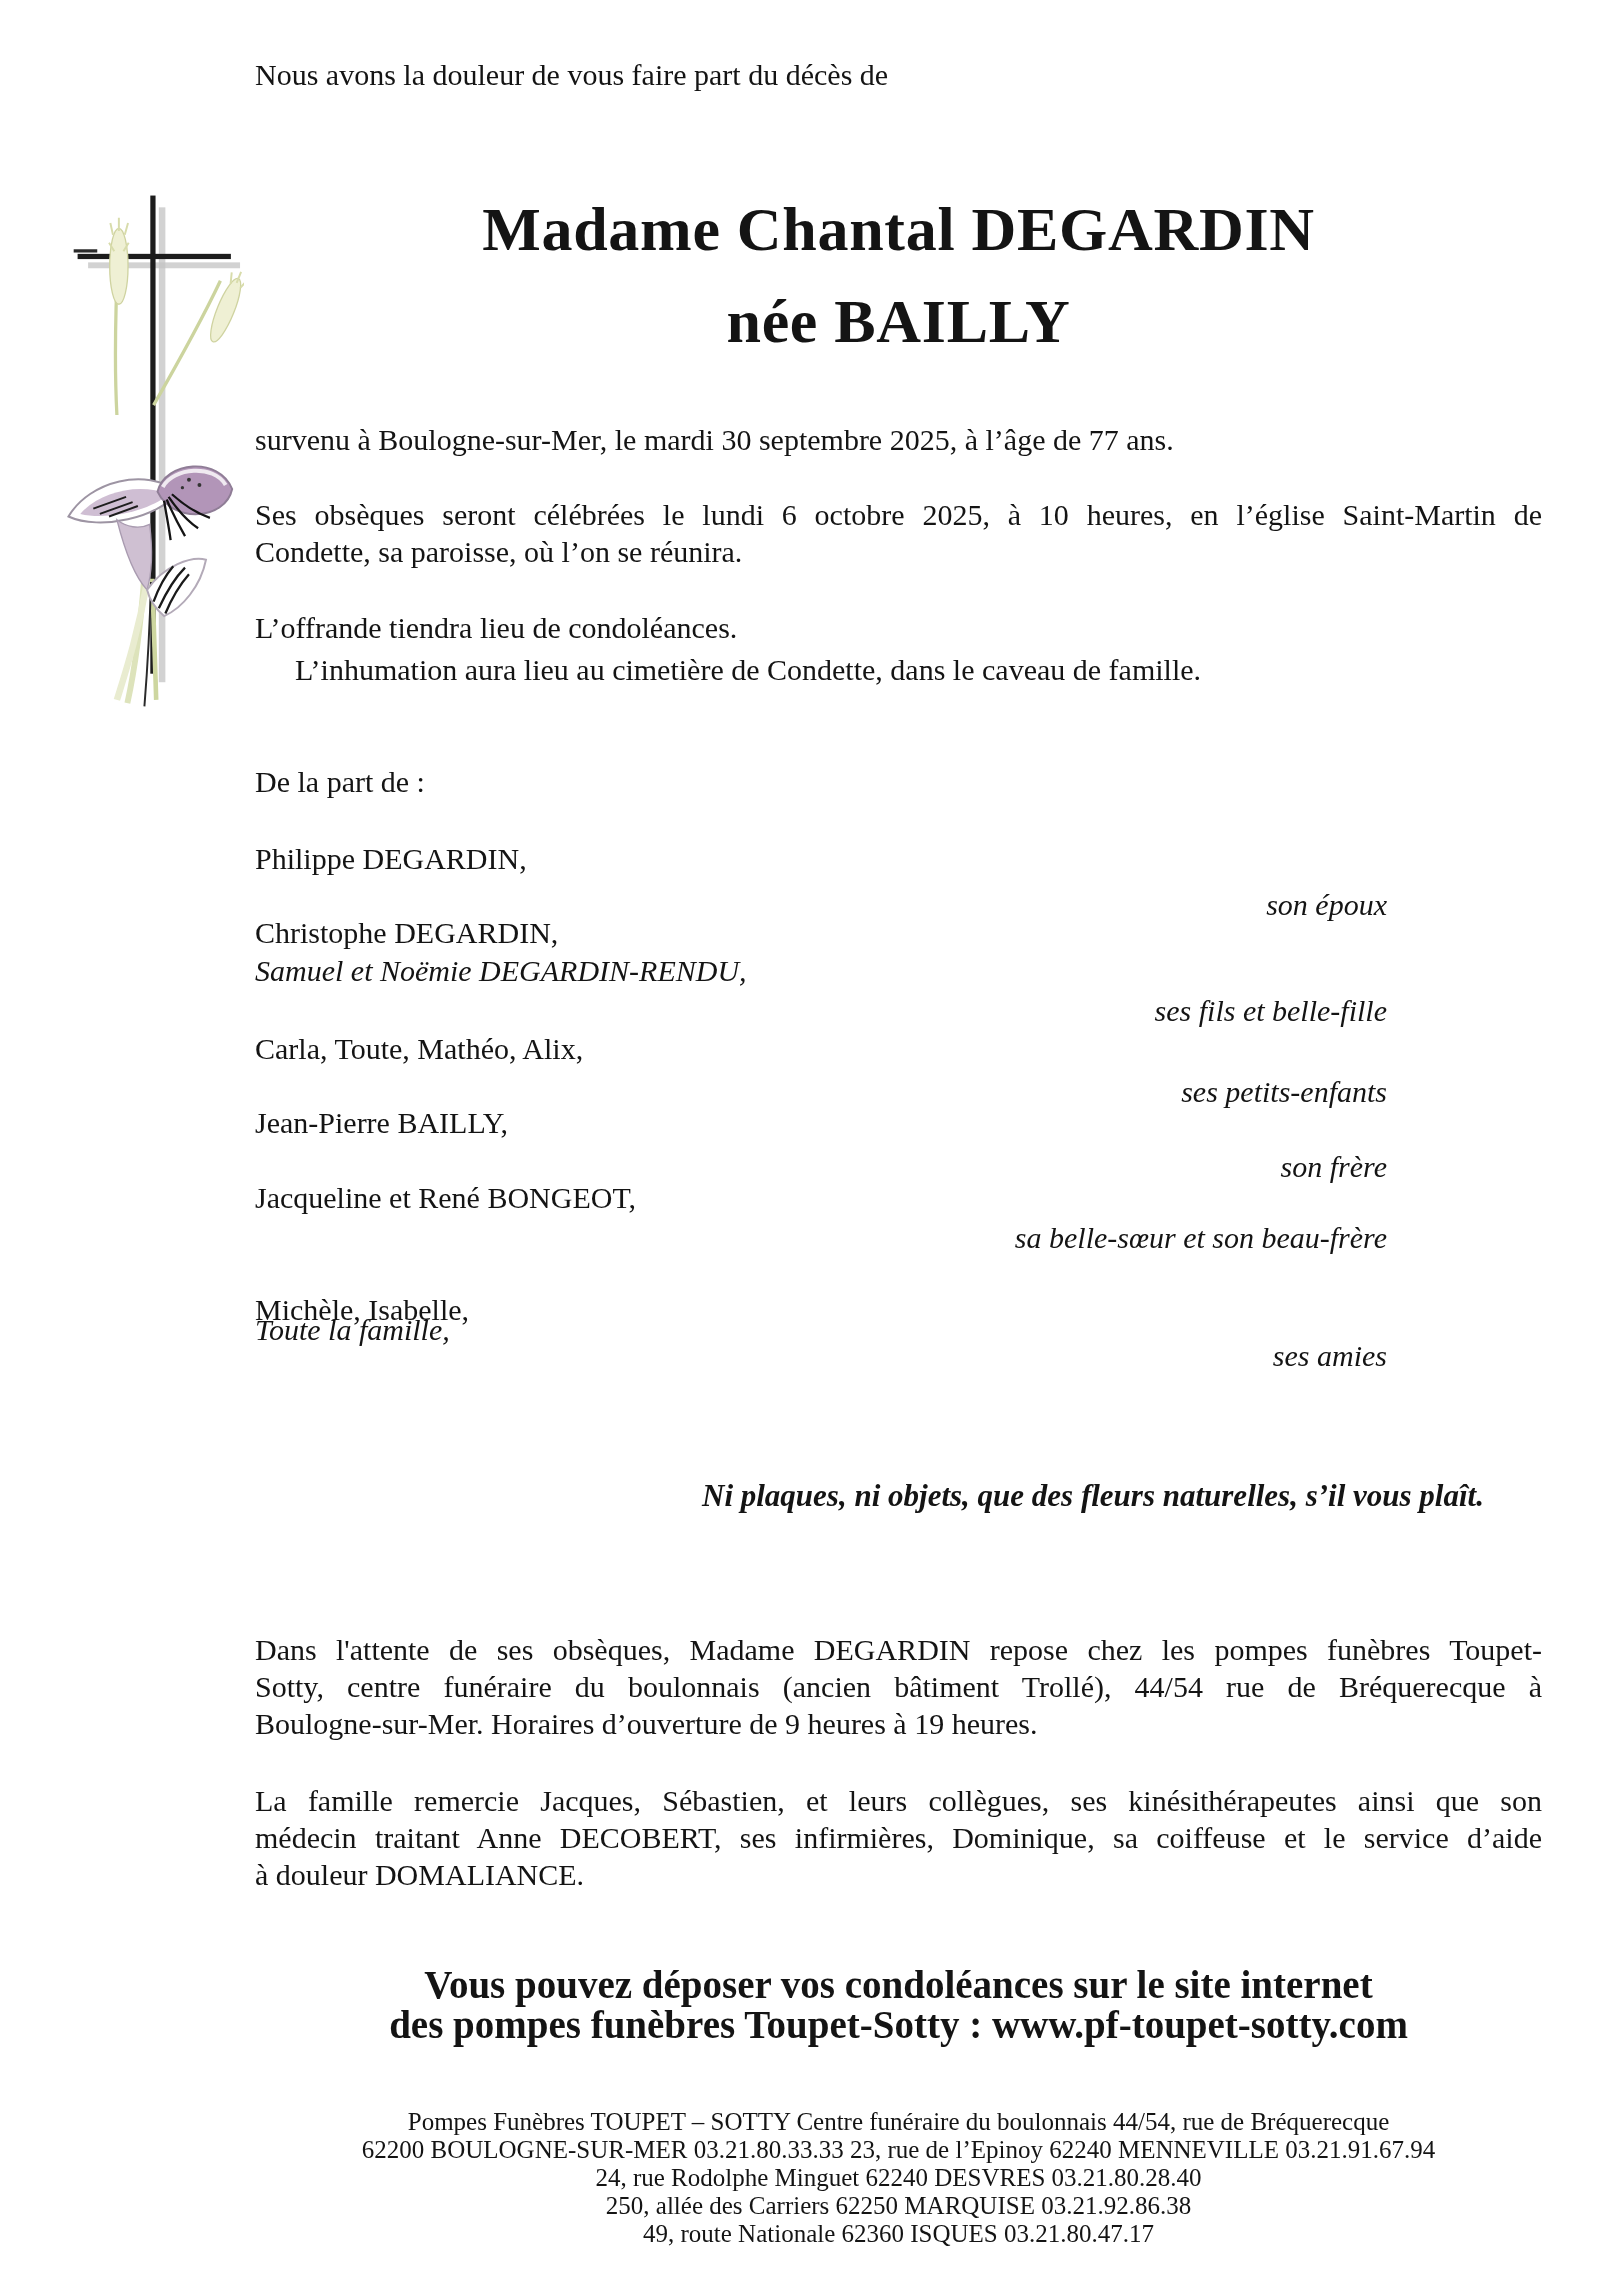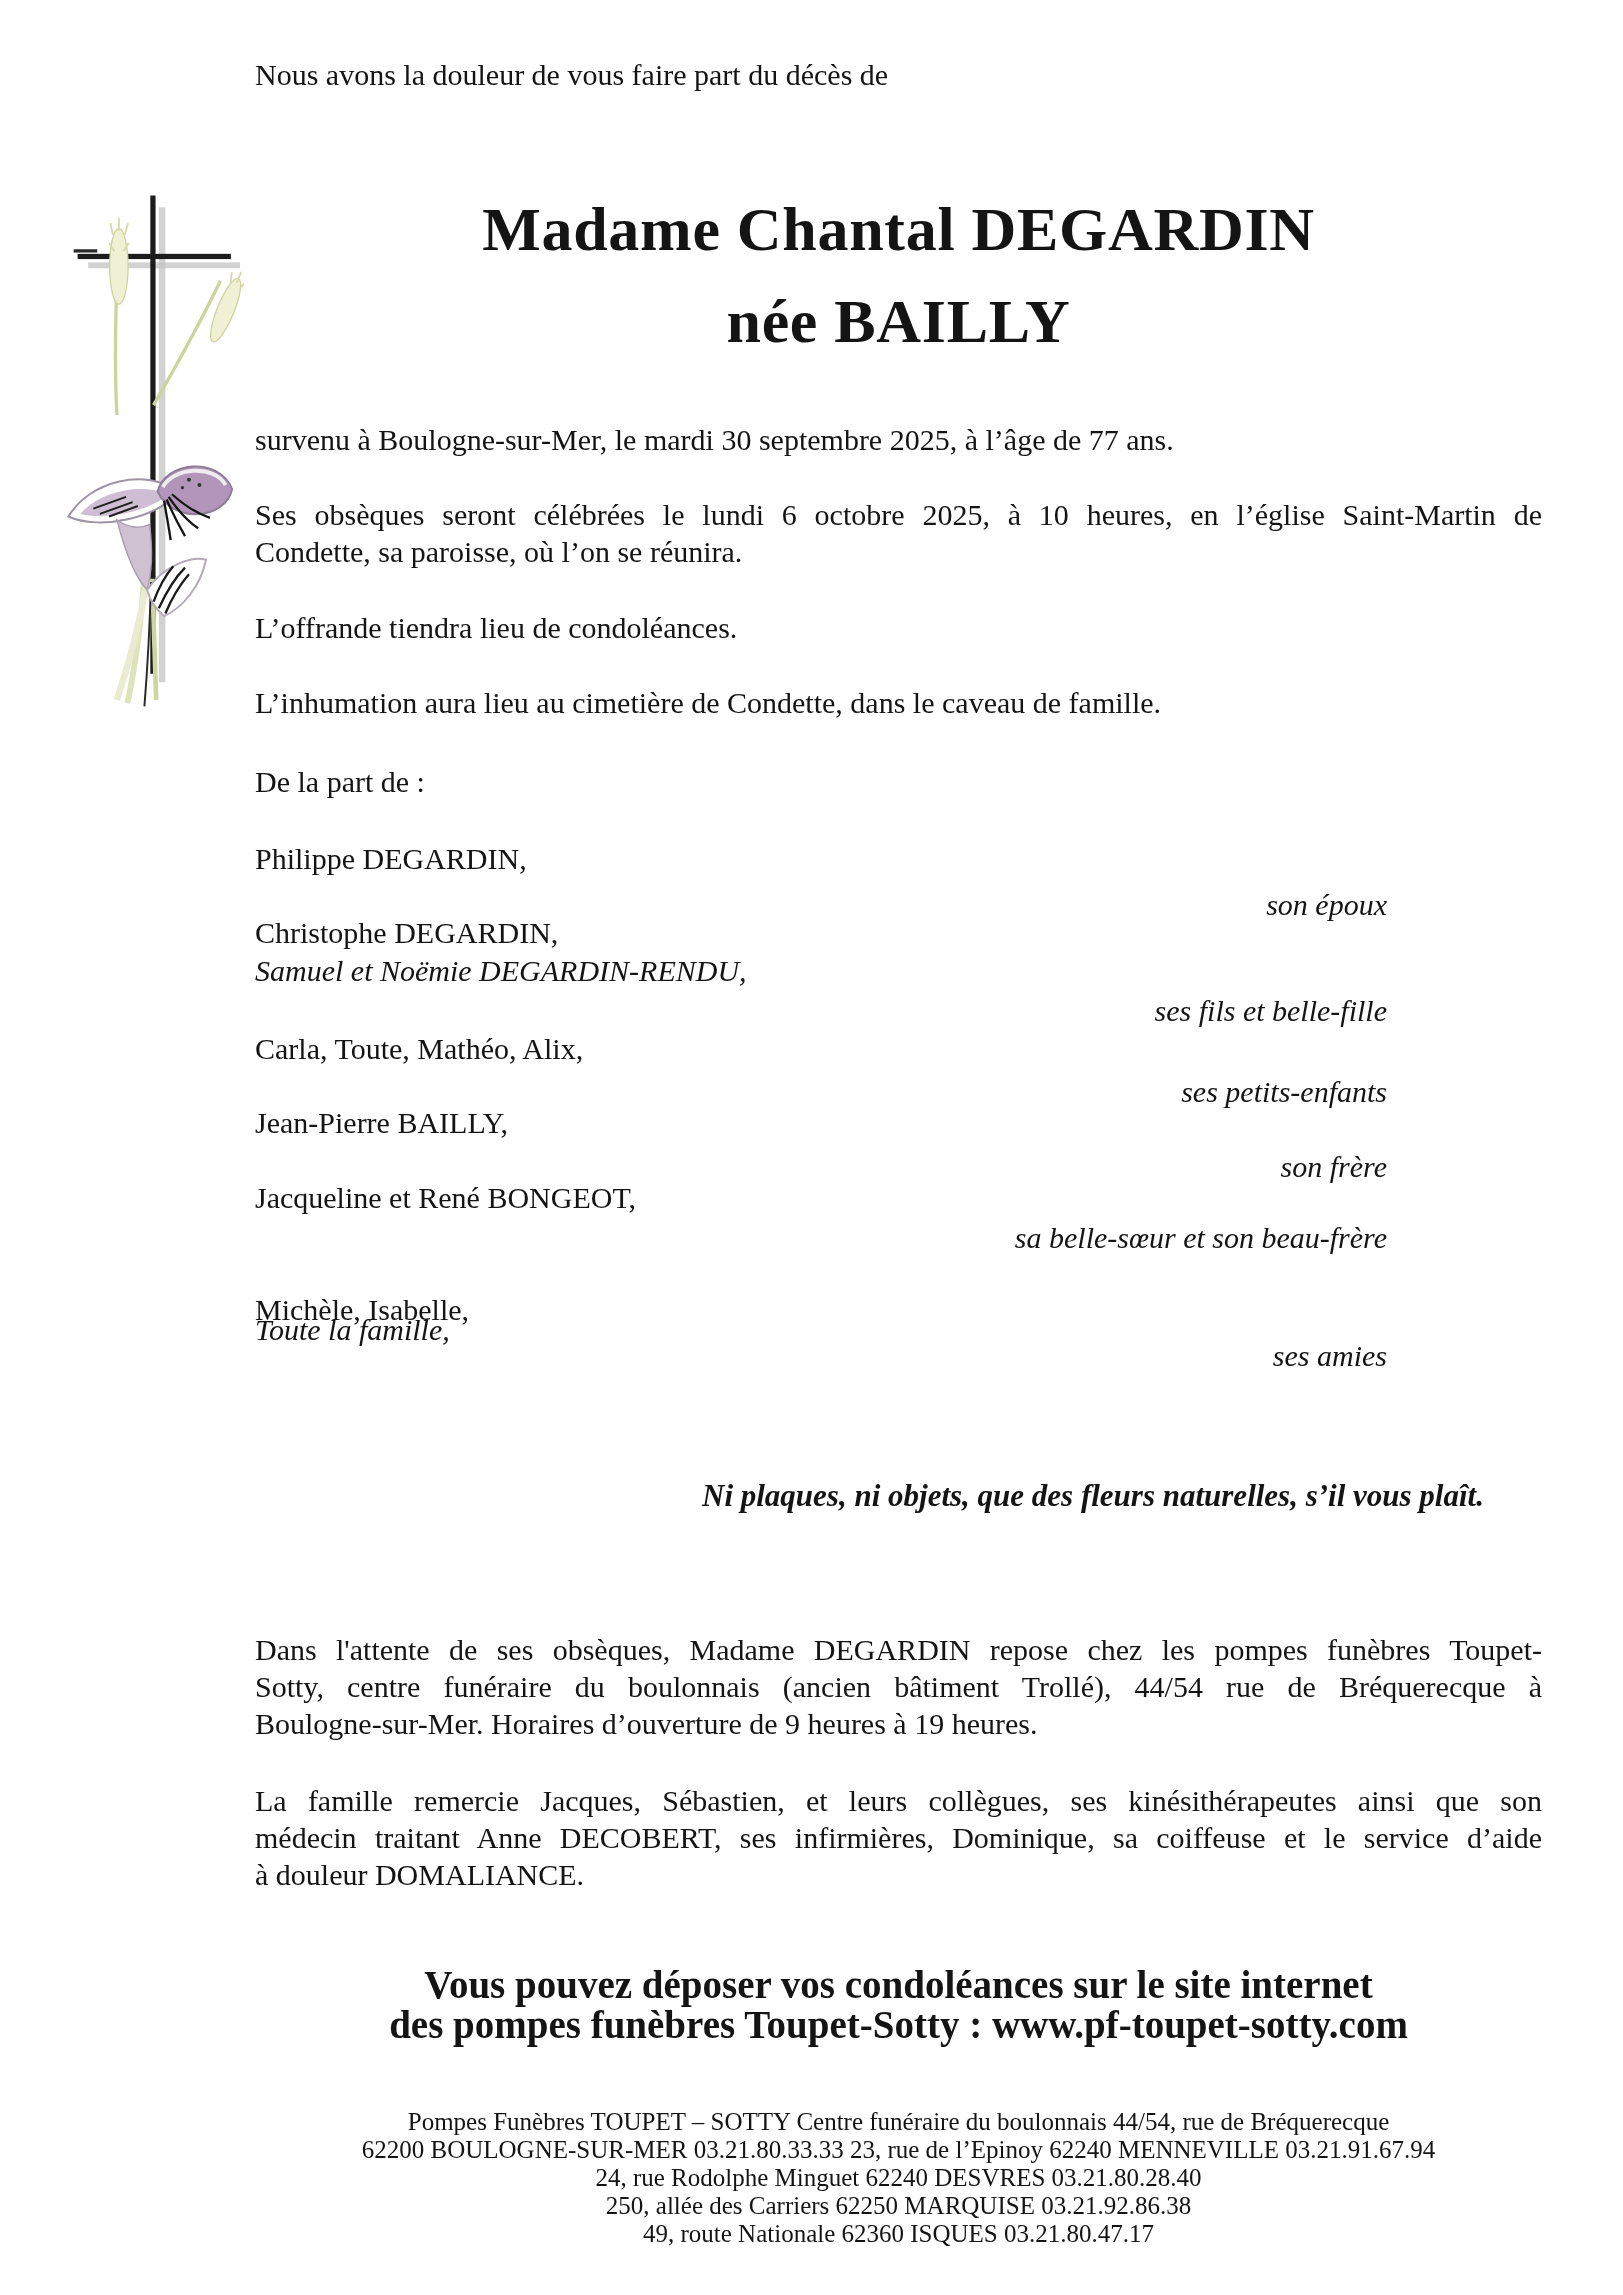--- a/index.html
+++ b/index.html
@@ -146,21 +146,21 @@
   </div>
 
   <div class="body-line" style="top:423px;">survenu à Boulogne-sur-Mer, le mardi 30 septembre 2025, à l’âge de 77 ans.</div>
 
   <div class="para" style="top:496px;">
     <div class="jline">Ses obsèques seront célébrées le lundi 6 octobre 2025, à 10 heures, en l’église Saint-Martin de</div>
     <div>Condette, sa paroisse, où l’on se réunira.</div>
   </div>
 
   <div class="body-line" style="top:611px;">L’offrande tiendra lieu de condoléances.</div>
-  <div class="body-line" style="top:686px;">L’inhumation aura lieu au cimetière de Condette, dans le caveau de famille.</div>
+  <div class="body-line" style="top:653px;margin-left:40px;">L’inhumation aura lieu au cimetière de Condette, dans le caveau de famille.</div>
   <div class="body-line" style="top:765px;">De la part de :</div>
 
   <div class="body-line" style="top:842px;">Philippe DEGARDIN,</div>
   <div class="rel-line" style="top:888px;">son époux</div>
 
   <div class="body-line" style="top:916px;">Christophe DEGARDIN,</div>
   <div class="body-line" style="top:954px;font-style:italic;">Samuel et Noëmie DEGARDIN-RENDU,</div>
   <div class="rel-line" style="top:994px;">ses fils et belle-fille</div>
 
   <div class="body-line" style="top:1032px;">Carla, Toute, Mathéo, Alix,</div>

